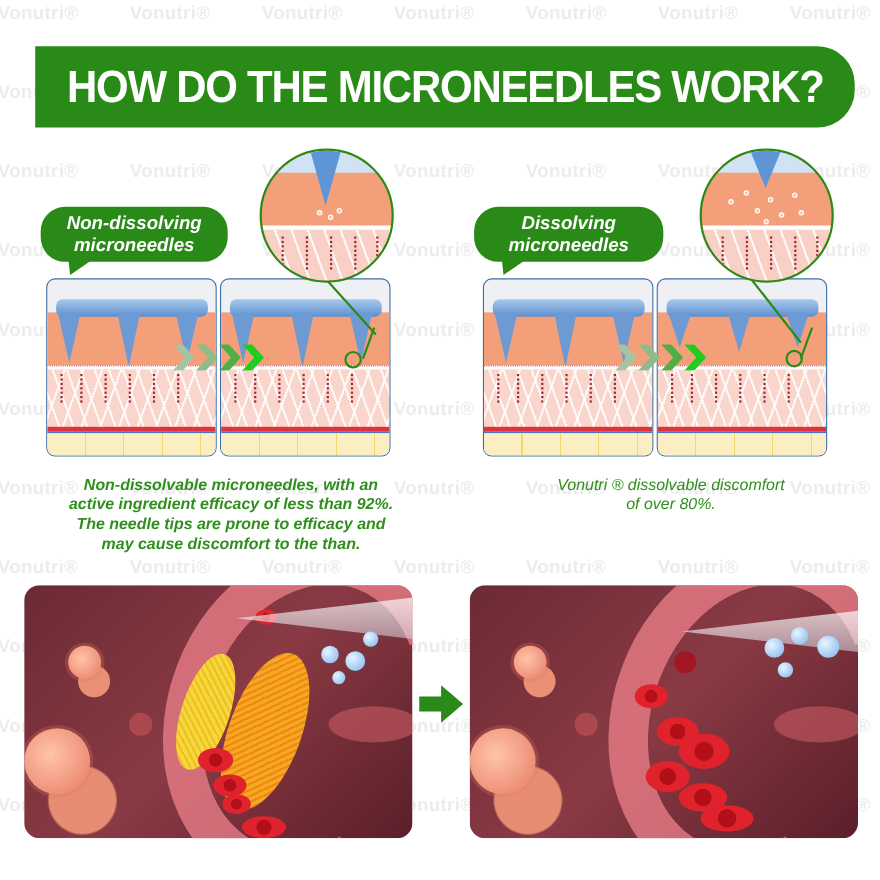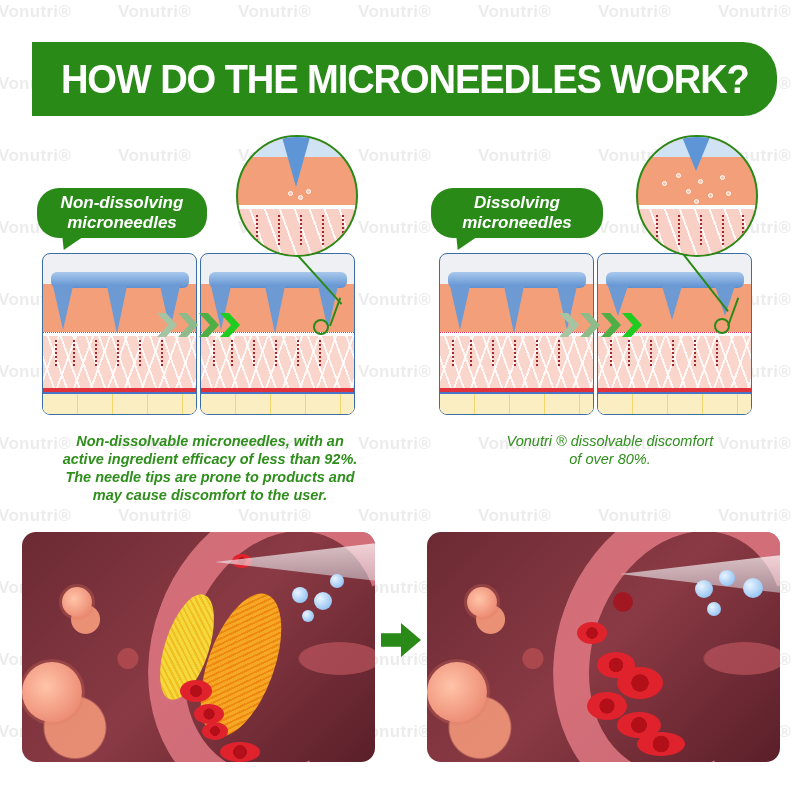--- a/index.html
+++ b/index.html
@@ -286,22 +286,22 @@
       <div class="zc-sq" style="left:84px"></div>
       <div class="zc-sq" style="left:104px"></div>
     <div class="bubble-dot" style="left:50px;top:54px"></div>
     <div class="bubble-dot" style="left:60px;top:58px"></div>
     <div class="bubble-dot" style="left:68px;top:52px"></div>
   </div>
 
   <div class="desc" style="left:20px;top:432px;width:380px;font-weight:bold;">
     <div>Non-dissolvable microneedles, with an</div>
     <div>active ingredient efficacy of less than 92%.</div>
-    <div>The needle tips are prone to products and</div>
-    <div>may cause discomfort to the user.</div>
+    <div>The needle tips are prone to efficacy and</div>
+    <div>may cause discomfort to the than.</div>
   </div>
 </div>
 
 <div class="section" style="left:0;top:0;width:800px;height:520px;">
   <div class="bubble" style="left:431px;top:188px;width:172px;height:50px;">
     <span>Dissolving</span>
     <span>microneedles</span>
   </div>
 
   <div class="panel" style="left:439px;top:253px;">

